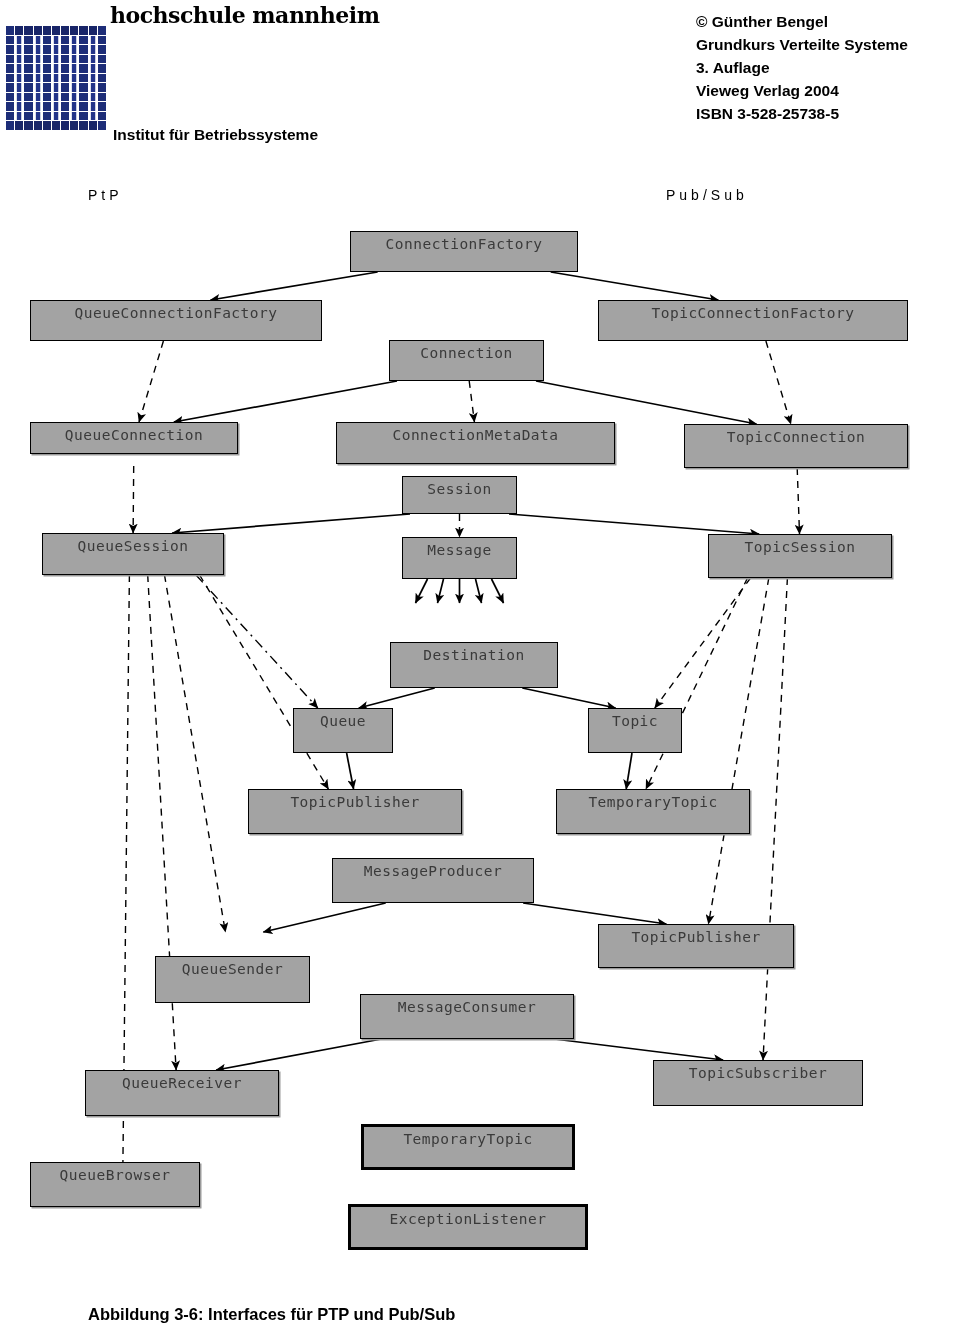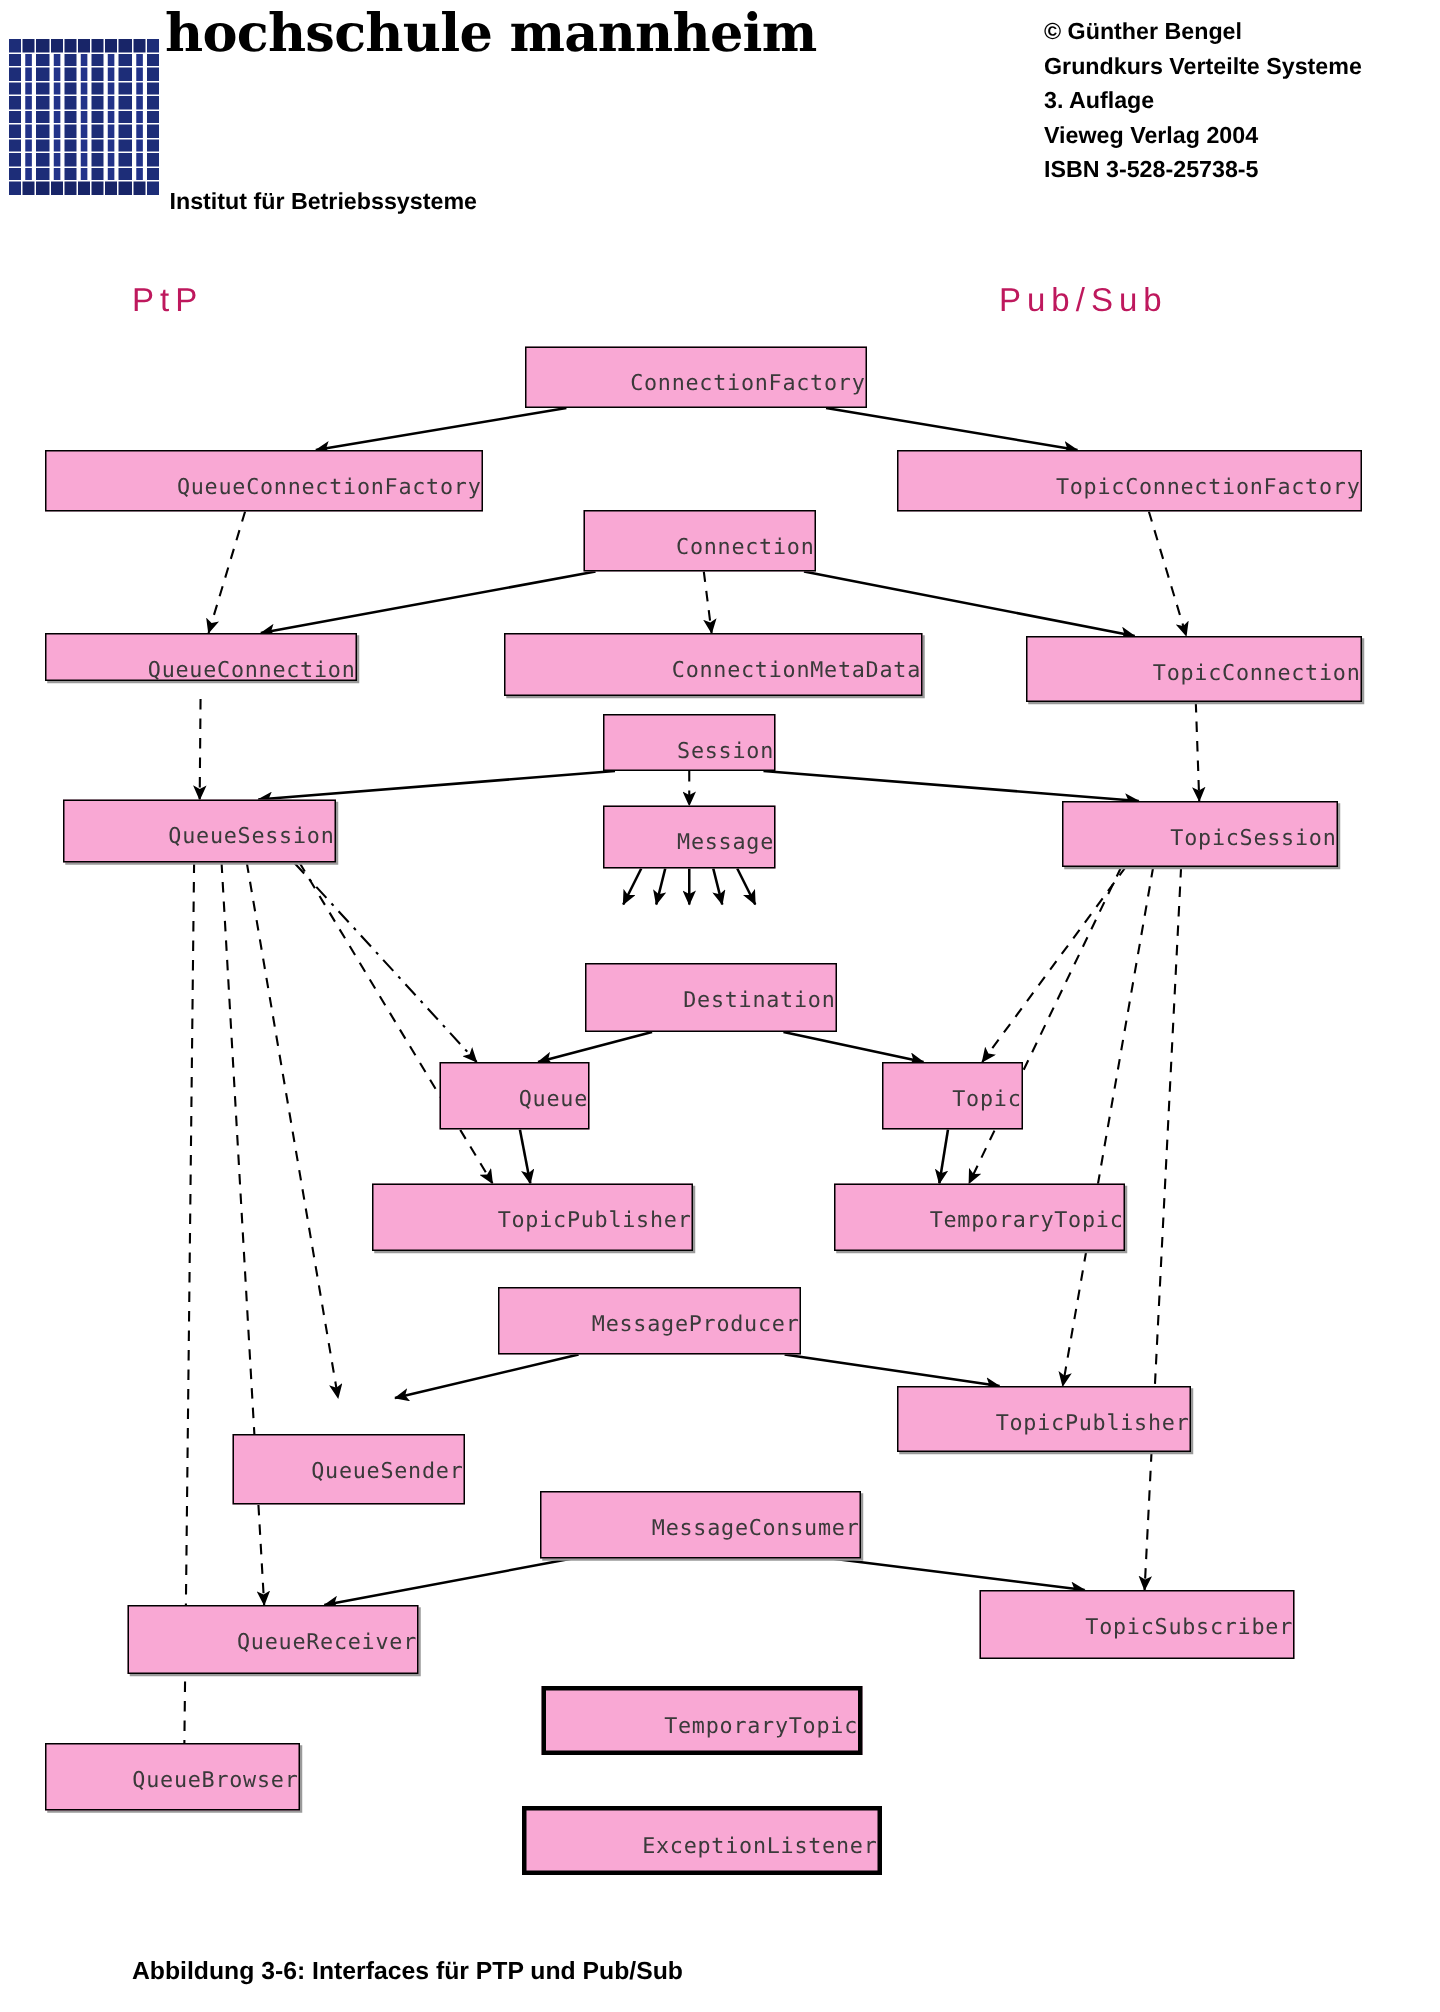--- a/index.html
+++ b/index.html
@@ -9,45 +9,45 @@
   
   #header{position:absolute;left:0;top:0;width:960px;height:160px;}
 
   #logo-mark{position:absolute;left:6px;top:26px;width:100px;height:104px;
              display:grid;grid-template-columns:repeat(11,1fr);
              grid-template-rows:repeat(11,1fr);gap:1px;}
   #logo-mark i{display:block;background:#1d2d78;}
   #logo-mark i.sm{background:#223389;transform:scaleX(.55);}
   #logo-mark i.tall{background:#182568;}
 
-  #logo-word{position:absolute;left:110px;top:2px;font-size:35px;
+  #logo-word{position:absolute;left:110px;top:2px;font-size:22px;
              font-family:"DejaVu Serif", serif;font-weight:700;
              letter-spacing:-0.5px;color:#000;white-space:nowrap;}
   #logo-sub{position:absolute;left:113px;top:126px;font-size:15.5px;
             font-weight:700;color:#000;white-space:nowrap;}
 
   #credit{position:absolute;left:696px;top:10px;font-size:15.5px;
           font-weight:700;line-height:23px;white-space:nowrap;}
   #credit div{white-space:nowrap;}
 
   
-  .coltitle{position:absolute;font-size:22px;font-weight:400;
-            letter-spacing:4px;color:#be185d;
+  .coltitle{position:absolute;font-size:14px;font-weight:400;
+            letter-spacing:4px;color:#000000;
             font-family:"Liberation Sans", sans-serif;}
 
   
   #edges{position:absolute;left:0;top:0;width:960px;height:1341px;}
 
   
-  .node{position:absolute;box-sizing:border-box;background:#f9a8d4;
+  .node{position:absolute;box-sizing:border-box;background:#a3a3a3;
         border:1px solid #000;
         font-family:"DejaVu Sans Mono", monospace;
         font-size:14.5px;color:#3a3a3a;
-        display:flex;align-items:flex-start;justify-content:flex-end;
-        padding-top:16px;letter-spacing:0.5px;white-space:nowrap;}
+        display:flex;align-items:flex-start;justify-content:center;
+        padding-top:4px;letter-spacing:0.5px;white-space:nowrap;}
   .node.bold{border:3px solid #000;color:#3a3a3a;}
   .node.shadow{box-shadow:1.5px 1.5px 0 0 #9a9a9a;}
 
   
   #caption{position:absolute;left:88px;top:1305px;font-size:16.5px;
            font-weight:700;white-space:nowrap;}
 </style>
 </head>
 <body>
 

